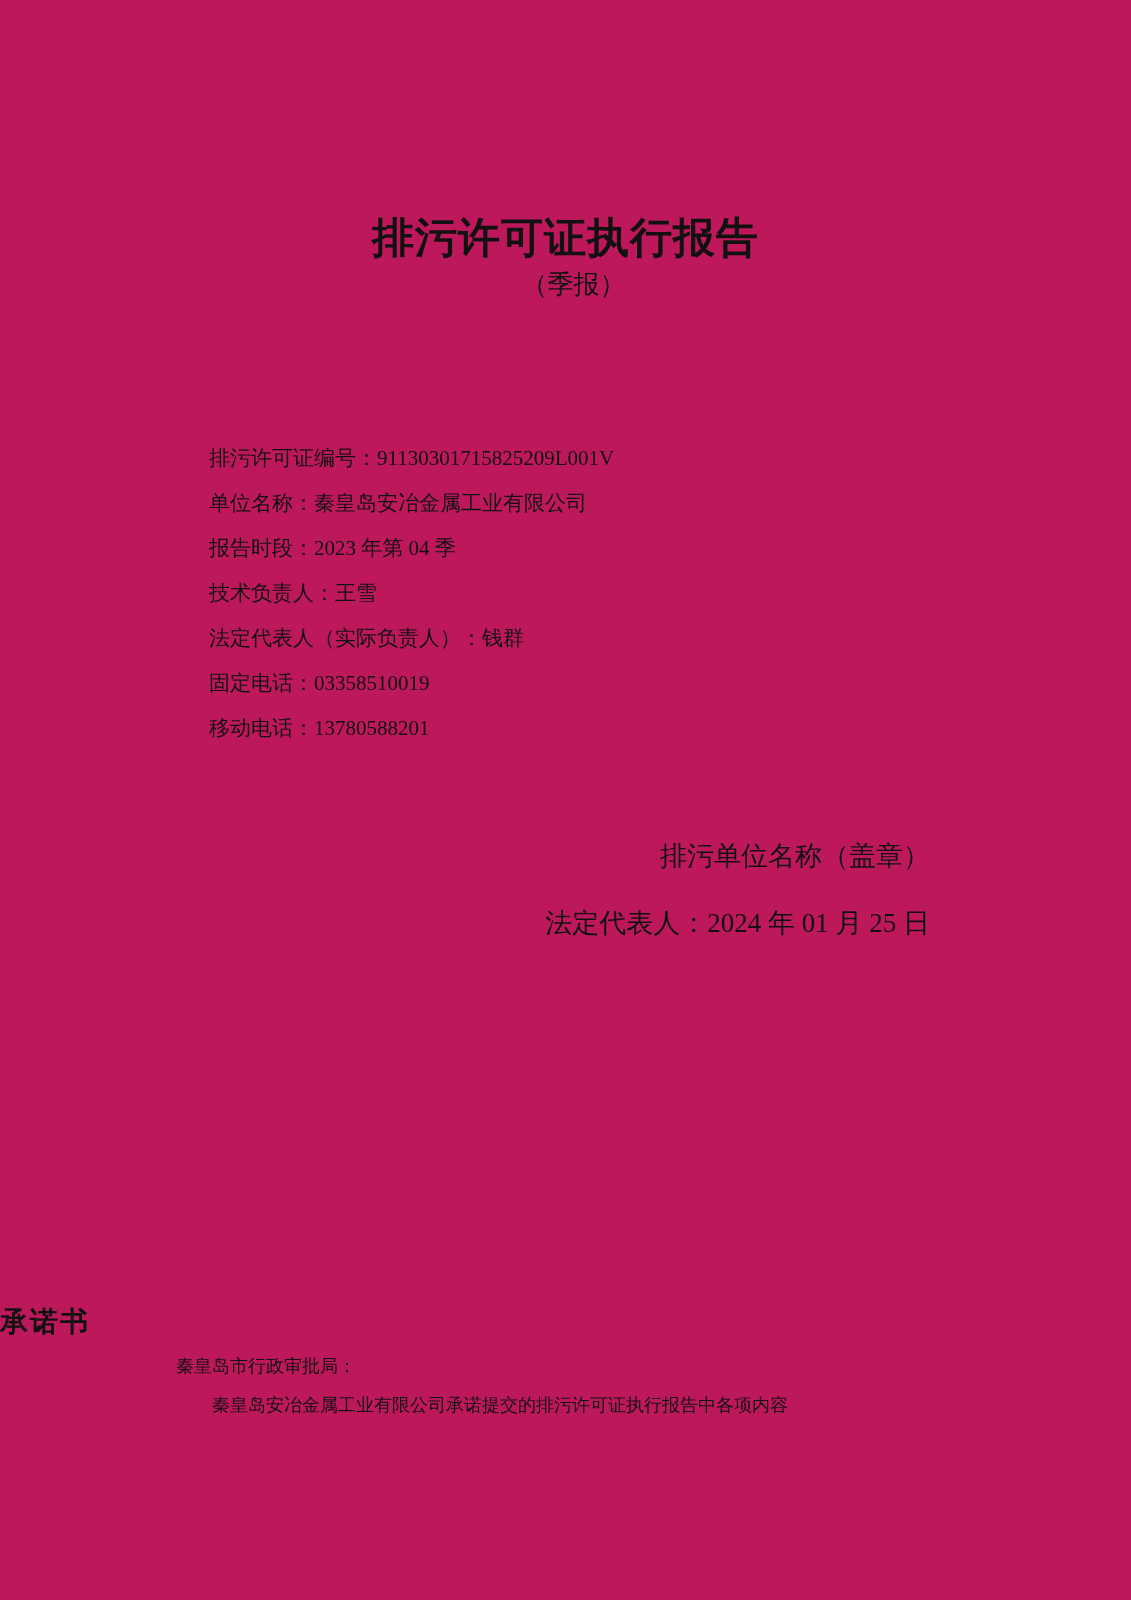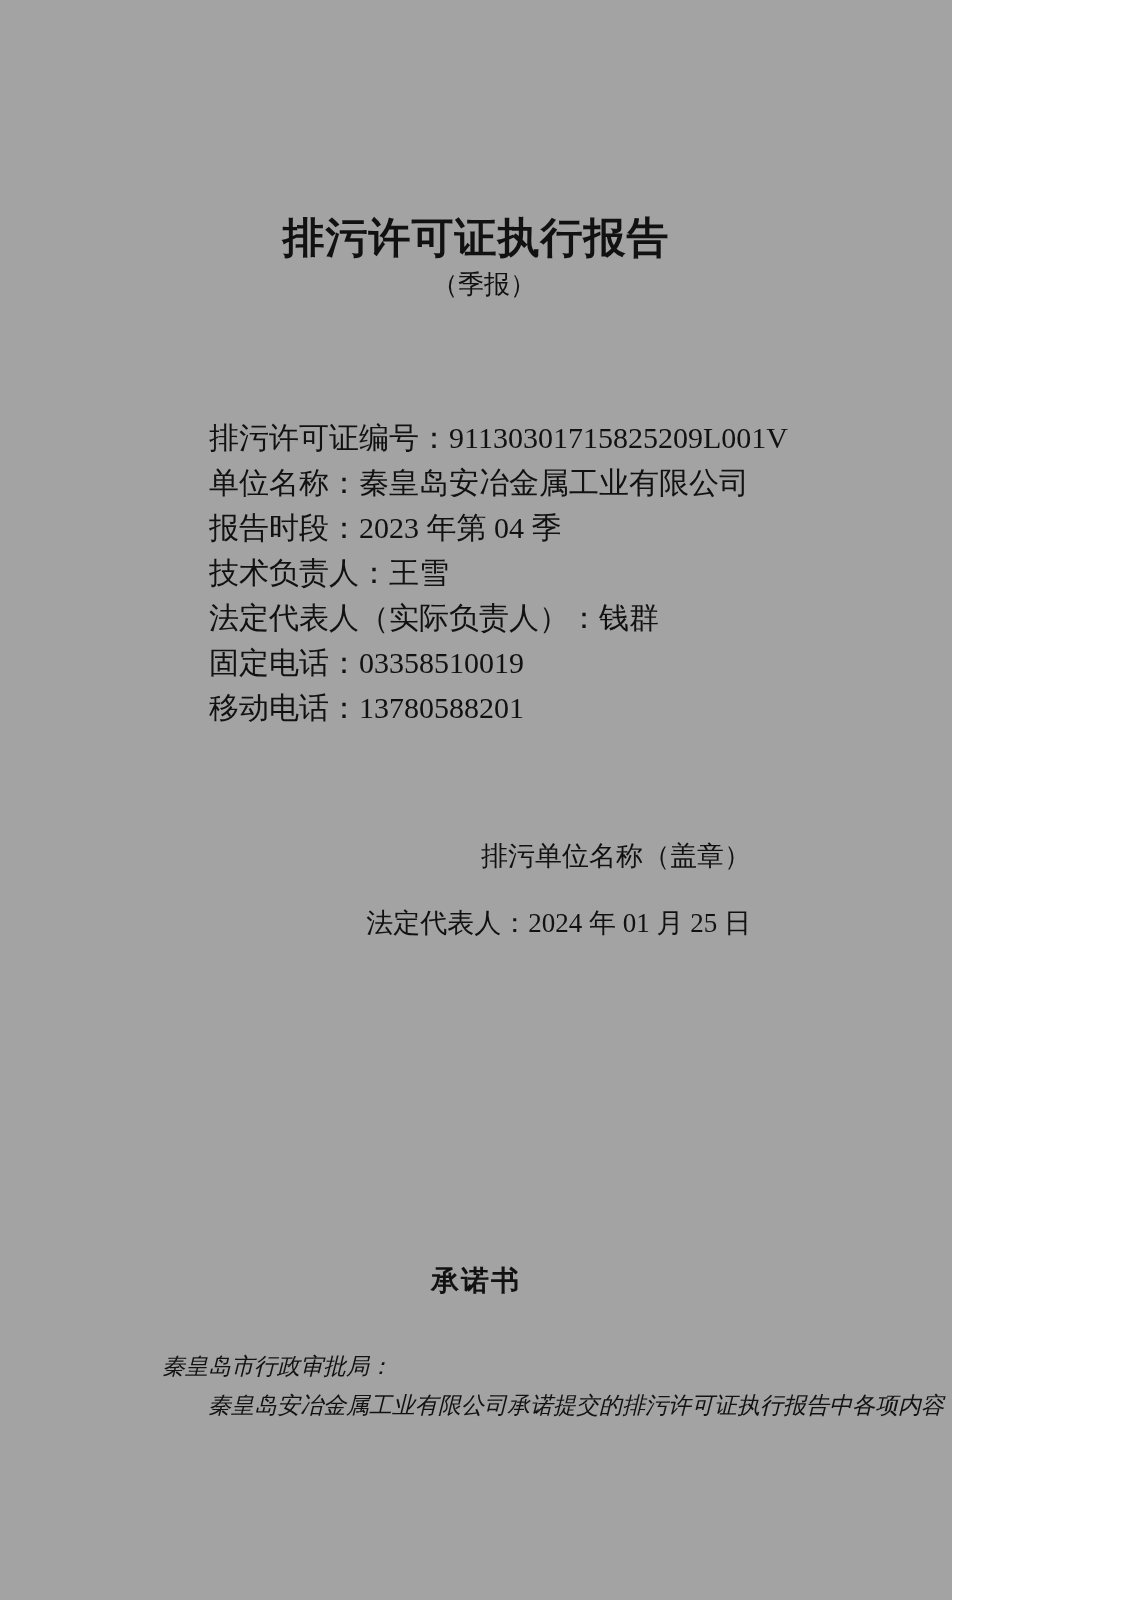--- a/index.html
+++ b/index.html
@@ -2,23 +2,23 @@
 <html><head>
 <meta charset="utf-8">
 <style>
   html, body {
     margin: 0;
     padding: 0;
     background: #ffffff;
   }
   .page {
     position: relative;
-    width: 952px;
+    width: 1131px;
     height: 1600px;
-    background: #a3a3a3;
+    background: #be185d;
     color: #111111;
     font-family: "Liberation Serif", "DejaVu Serif", serif;
     overflow: hidden;
   }
   .doc-title {
     position: absolute;
     top: 212px;
     left: 0;
     width: 100%;
     text-align: center;
@@ -34,55 +34,53 @@
     width: 100%;
     text-align: center;
     font-size: 26px;
     line-height: 34px;
     font-weight: 400;
     margin-left: 8px;
   }
   .info-block {
     position: absolute;
     left: 209px;
-    top: 415px;
-    font-size: 30px;
+    top: 436px;
+    font-size: 21px;
     line-height: 45px;
     white-space: nowrap;
   }
   .info-row { display: block; }
   .sig-block-line {
     position: absolute;
     right: 201px;
     font-size: 27px;
     line-height: 34px;
     white-space: nowrap;
   }
   .stamp-line { top: 839px; }
   .date-line  { top: 906px; }
   .commitment-heading {
     position: absolute;
-    top: 1263px;
+    top: 1304px;
     left: 0;
     width: 100%;
-    text-align: center;
     font-size: 28px;
     line-height: 36px;
     font-weight: 700;
     font-family: "Liberation Sans", "DejaVu Sans", sans-serif;
     letter-spacing: 2px;
   }
   .commitment-body {
     position: absolute;
-    left: 162px;
+    left: 176px;
     top: 1347px;
     width: 800px;
-    font-size: 23px;
+    font-size: 18px;
     line-height: 39px;
-    font-style: italic;
   }
   .commitment-salutation { display: block; }
   .commitment-line { display: block; }
   .commitment-line.indented { text-indent: 2em; }
 </style>
 </head>
 <body>
 
 <div class="page">
 

